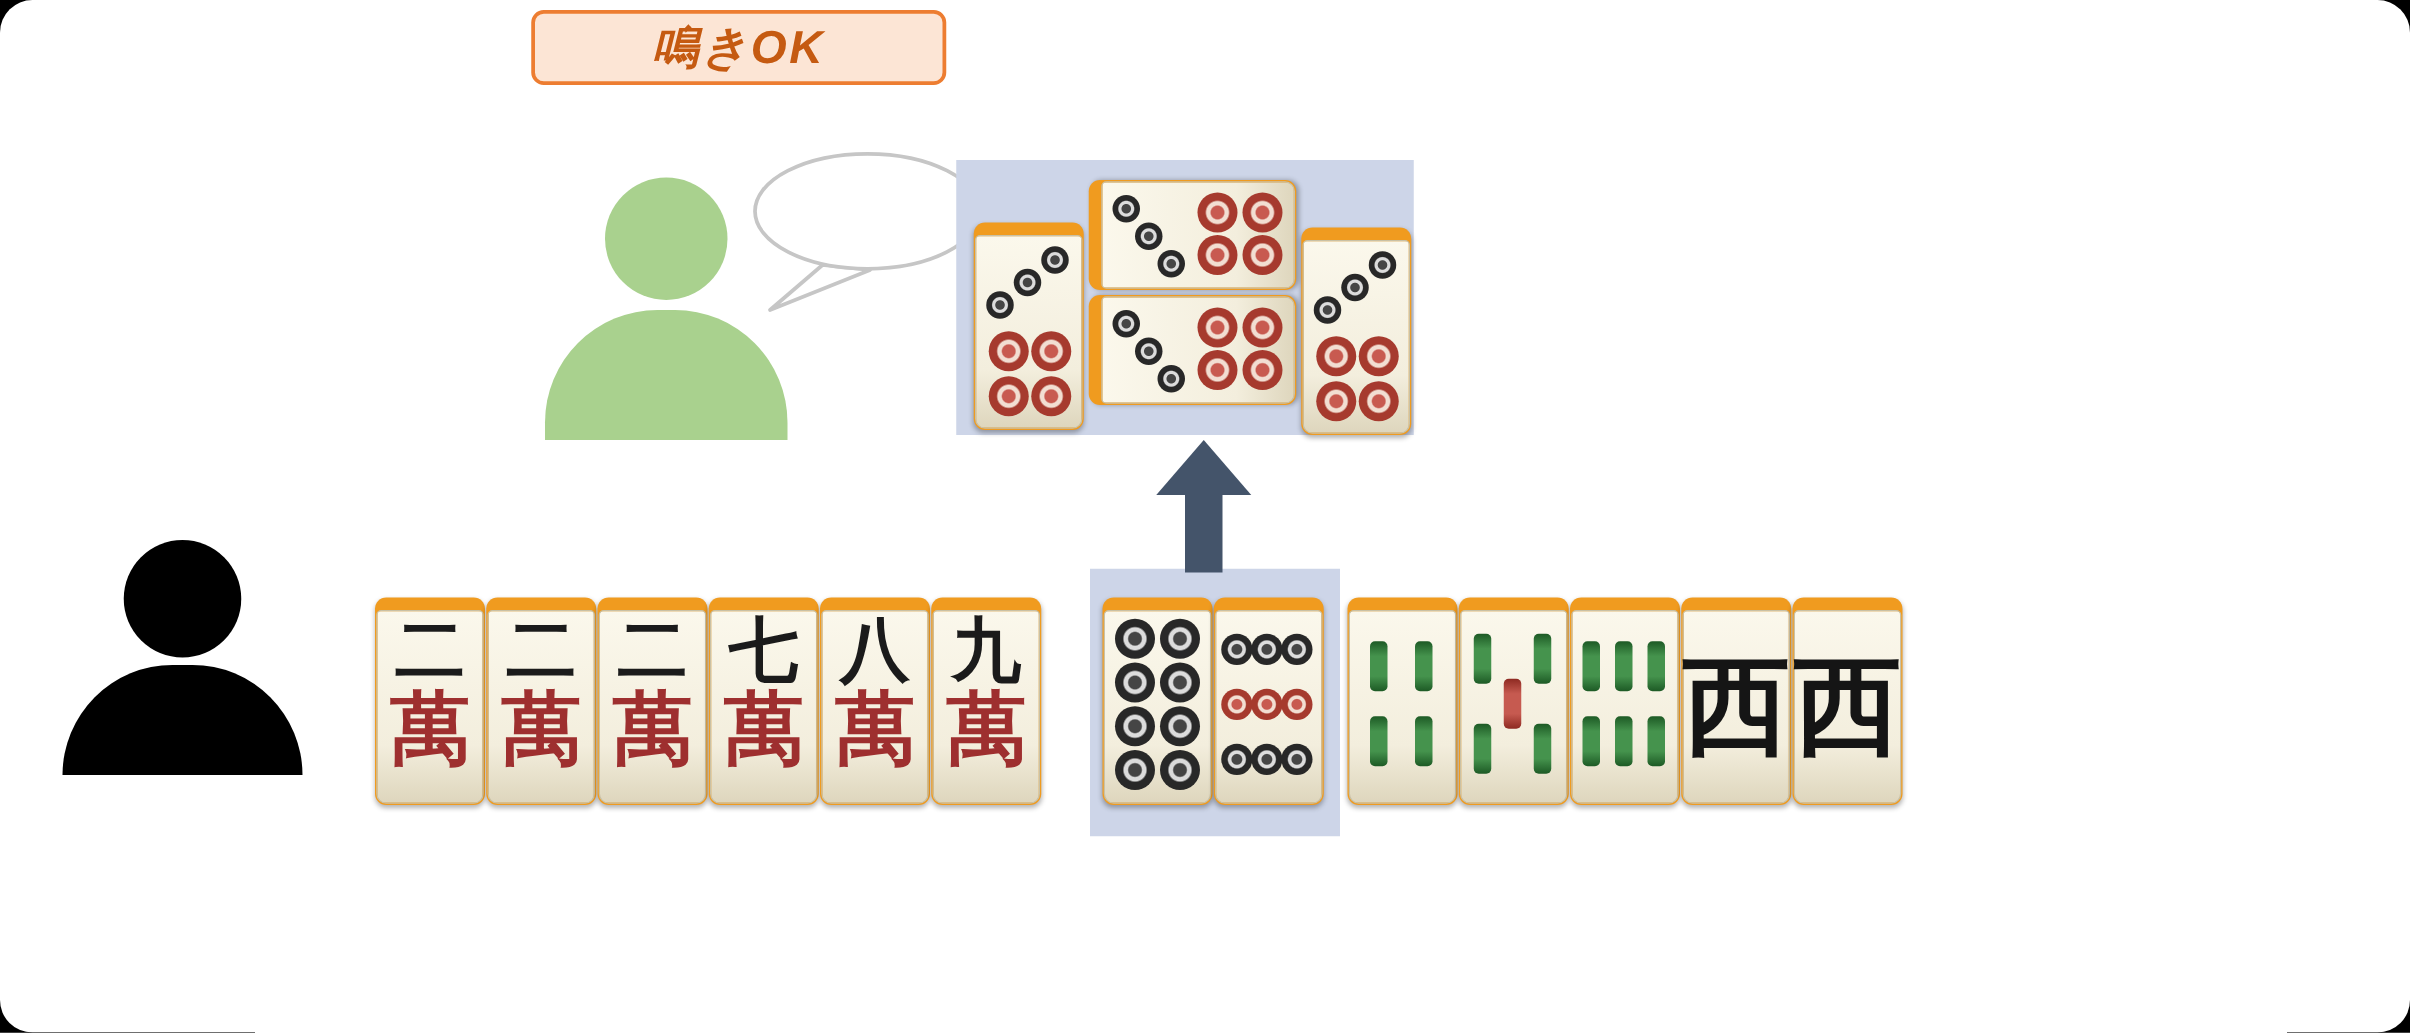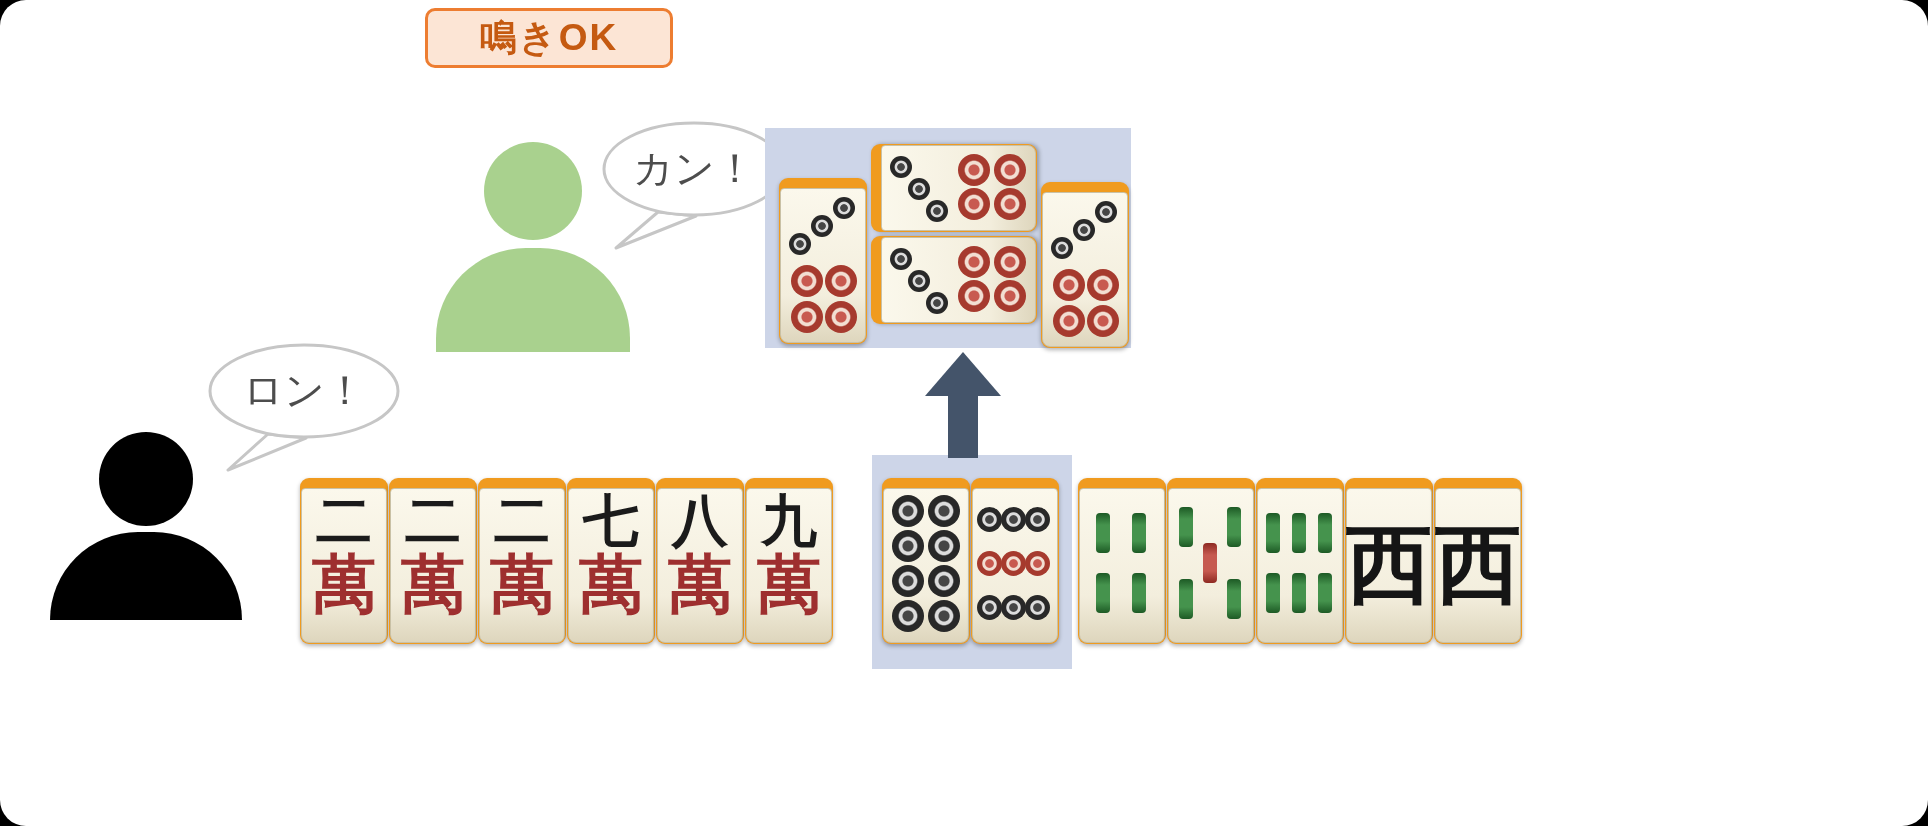--- a/index.html
+++ b/index.html
@@ -4,22 +4,22 @@
 <style>
   html,body{margin:0;padding:0;background:#000;}
   .stage{position:relative;width:1928px;height:826px;background:#ffffff;border-radius:26px;
          overflow:hidden;font-family:"Liberation Sans",sans-serif;}
 
   
   .badge{position:absolute;top:8px;height:60px;box-sizing:border-box;border-radius:10px;
          display:flex;align-items:center;justify-content:center;font-size:37px;font-weight:bold;letter-spacing:2px;}
   .badge-yaku{left:85px;width:300px;background:var(--badge-yaku-bg,#dce3f2);
               border:3px solid var(--badge-yaku-border,#4472c4);color:var(--badge-yaku-text,#1f3864);}
-  .badge-naki{left:425px;width:248px;background:var(--badge-naki-bg,#fce5d5);
-              border:3px solid var(--badge-naki-border,#ed7d31);color:var(--badge-naki-text,#c55a11);}
+  .badge-naki{left:425px;width:332px;background:var(--badge-naki-bg,#fce5d5);
+              border:3px solid var(--badge-naki-border,#ed7d31);color:var(--badge-naki-text,#c55a11);font-style:italic;}
 
   
   .person{position:absolute;}
   .person .head{border-radius:50%;background:var(--pc,#000);margin:0 auto;}
   .person .torso{background:var(--pc,#000);border-radius:90px 90px 0 0;}
   #person-upper{left:436px;top:142px;width:194px;}
   #person-upper .head{width:98px;height:98px;}
   #person-upper .torso{margin-top:8px;height:104px;}
   #person-lower{left:50px;top:432px;width:192px;}
   #person-lower .head{width:94px;height:94px;}
@@ -79,30 +79,22 @@
   <div id="person-lower" class="person" style="--pc: #000000;">
     <div class="head"></div>
     <div class="torso"></div>
   </div>
 
   <div id="bubble-kan" class="bubble">
     <svg viewBox="0 0 188 132">
       <path d="M58 92 L16 128 L96 96 Z" fill="#ffffff" stroke="#c6c6c6" stroke-width="3" stroke-linejoin="round"></path>
       <ellipse cx="94" cy="49" rx="90" ry="46" fill="#ffffff" stroke="#c6c6c6" stroke-width="3"></ellipse>
     </svg>
-    <div class="bubble-text">カン！</div>
-  </div>
-
-  <div id="bubble-ron" class="bubble">
-    <svg viewBox="0 0 196 132">
-      <path d="M62 92 L22 128 L100 96 Z" fill="#ffffff" stroke="#c6c6c6" stroke-width="3" stroke-linejoin="round"></path>
-      <ellipse cx="98" cy="49" rx="94" ry="46" fill="#ffffff" stroke="#c6c6c6" stroke-width="3"></ellipse>
-    </svg>
-    <div class="bubble-text">ロン！</div>
-  </div>
+  </div>
+
 
   <div id="meld-panel" class="panel">
       <div class="mj-tile" style="left: 14px; top: 50px;">
         <div class="tile-face">
           <span class="dot b" style="left: 8px; top: 44px; width: 22px; height: 22px;"></span>
           <span class="dot b" style="left: 30px; top: 26px; width: 22px; height: 22px;"></span>
           <span class="dot b" style="left: 52px; top: 8px; width: 22px; height: 22px;"></span>
           <span class="dot r" style="left: 10px; top: 76px; width: 32px; height: 32px;"></span>
           <span class="dot r" style="left: 44px; top: 76px; width: 32px; height: 32px;"></span>
           <span class="dot r" style="left: 10px; top: 112px; width: 32px; height: 32px;"></span>

